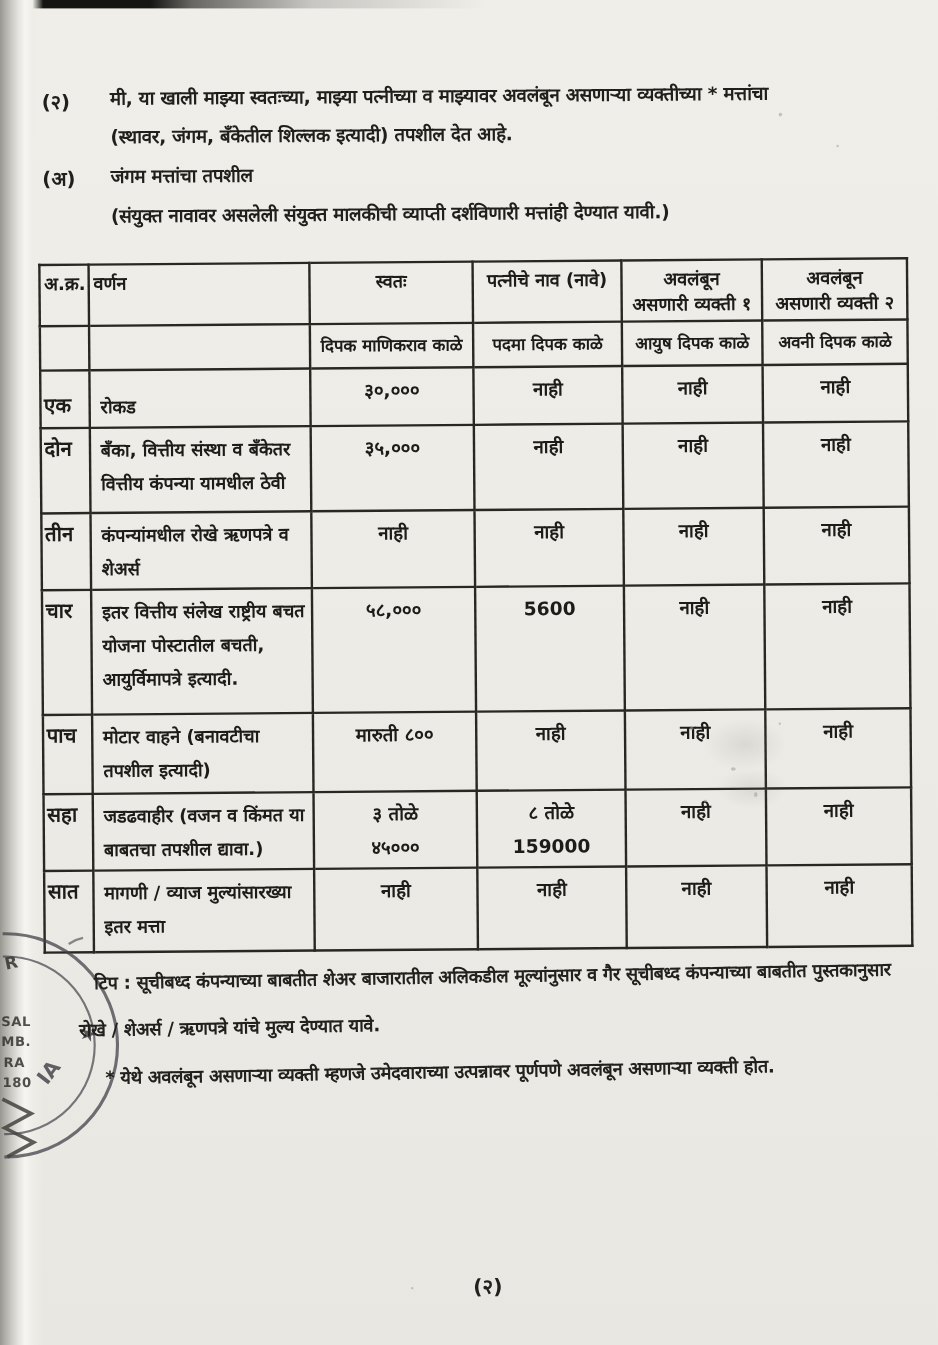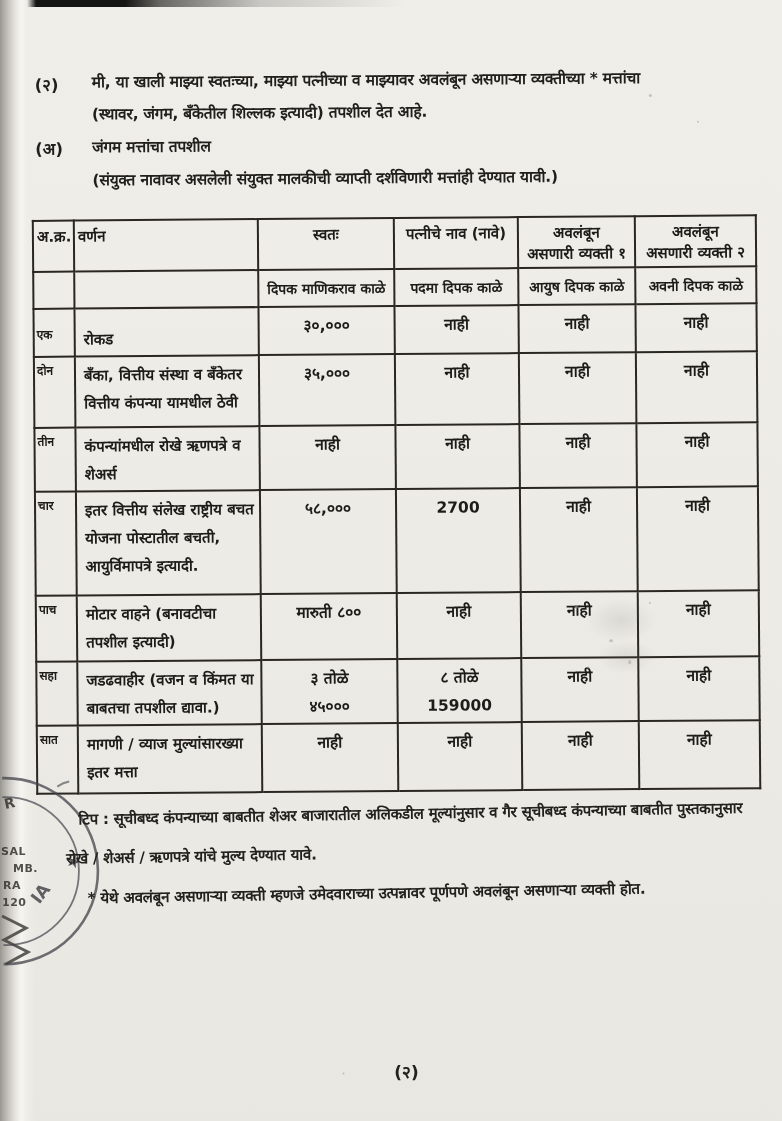--- a/index.html
+++ b/index.html
@@ -43,21 +43,21 @@
     position:absolute;left:34px;top:217px;width:723px;
     border-collapse:collapse;table-layout:fixed;
     background:transparent;
   }
   table.assets td,table.assets th{
     border:2px solid #2a2722;vertical-align:top;overflow:hidden;
     font-weight:600;color:#1e1c19;padding:4px 3px 2px 3px;
   }
   col.c1{width:41px}col.c2{width:184px}col.c3{width:136px}
   col.c4{width:124px}col.c5{width:117px}col.c6{width:121px}
-  .c-serial{text-align:left;padding-left:2px !important;font-size:12px;margin-left:27px;}
+  .c-serial{text-align:left;padding-left:2px !important;font-size:17px;margin-left:27px;}
   .c-desc{text-align:left;padding-left:8px !important;font-size:15px;line-height:28px;}
   .c-val{text-align:center;font-size:15.5px;line-height:28px;}
   .hdr{font-size:15px;text-align:center;line-height:21px;padding-top:5px !important;}
   .hdr-left{text-align:left;font-size:15px;padding-left:3px !important;}
   .name-cell{text-align:center;font-size:14px;white-space:nowrap;line-height:26px;padding-top:5px !important;}
   tr.r-hdr{height:50px}tr.r-names{height:37px}
   tr.r-1{height:47px}tr.r-2{height:71px}tr.r-3{height:54px}
   tr.r-4{height:104px}tr.r-5{height:66px}tr.r-6{height:62px}tr.r-7{height:68px}
   tr.r-1 .late{padding-top:16px !important;}
   
@@ -77,23 +77,23 @@
 <body>
 
 <div class="sheet">
 
   <div class="top-band"></div>
   <div class="top-notch"></div>
   <div class="left-strip"></div>
 
   <div class="edge-frag" style="left:4px;top:795px;transform:rotate(-12deg);font-size:14px;">R</div>
   <div class="edge-frag" style="left:1px;top:845px;">SAL</div>
-  <div class="edge-frag" style="left:1px;top:862px;margin-left:12px;">MB.</div>
+  <div class="edge-frag" style="left:1px;top:862px;">MB.</div>
   <div class="edge-frag" style="left:3px;top:879px;">RA</div>
-  <div class="edge-frag" style="left:2px;top:896px;">120</div>
+  <div class="edge-frag" style="left:2px;top:896px;">180</div>
   <svg class="edge-frag" style="left:0px;top:912px;" width="36" height="60">
     <polyline points="2,4 26,16 4,28 28,40 6,52" fill="none" stroke="#45433e" stroke-width="3"></polyline>
   </svg>
 
   <div class="content">
 
     <div class="abs intro-label" style="left:38px;top:70px;">(२)</div>
     <div class="abs intro-line nw" style="left:95px;top:68px;">मी, या खाली माझ्या स्वतःच्या, माझ्या पत्नीच्या व माझ्यावर अवलंबून असणाऱ्या व्यक्तीच्या * मत्तांचा</div>
     <div class="abs intro-line nw" style="left:95px;top:100px;">(स्थावर, जंगम, बँकेतील शिल्लक इत्यादी) तपशील देत आहे.</div>
 
@@ -150,21 +150,21 @@
         <td class="c-desc">कंपन्यांमधील रोखे ऋणपत्रे व शेअर्स</td>
         <td class="c-val">नाही</td>
         <td class="c-val">नाही</td>
         <td class="c-val">नाही</td>
         <td class="c-val">नाही</td>
       </tr>
       <tr class="r-4">
         <td class="c-serial">चार</td>
         <td class="c-desc">इतर वित्तीय संलेख राष्ट्रीय बचत योजना पोस्टातील बचती, आयुर्विमापत्रे इत्यादी.</td>
         <td class="c-val">५८,०००</td>
-        <td class="c-val">2700</td>
+        <td class="c-val">5600</td>
         <td class="c-val">नाही</td>
         <td class="c-val">नाही</td>
       </tr>
       <tr class="r-5">
         <td class="c-serial">पाच</td>
         <td class="c-desc">मोटार वाहने (बनावटीचा तपशील इत्यादी)</td>
         <td class="c-val">मारुती ८००</td>
         <td class="c-val">नाही</td>
         <td class="c-val">नाही</td>
         <td class="c-val">नाही</td>

